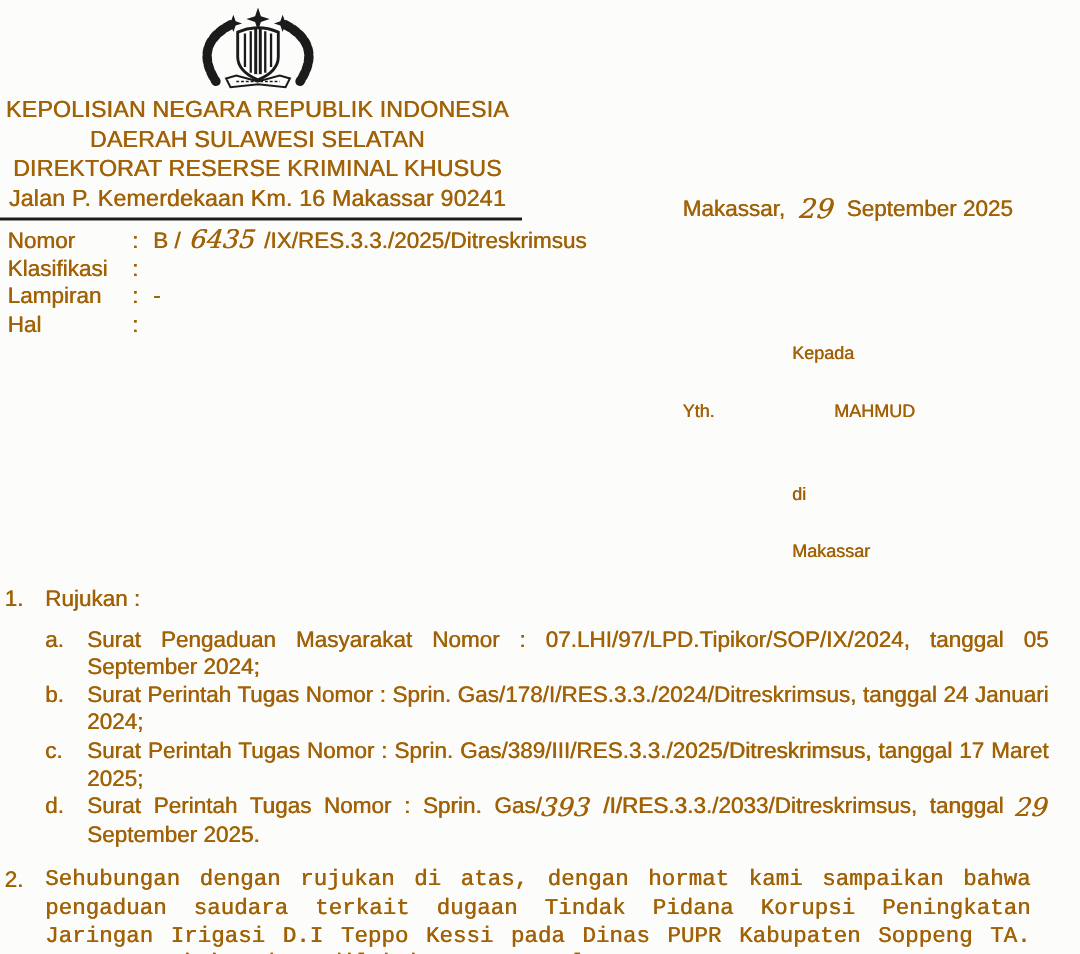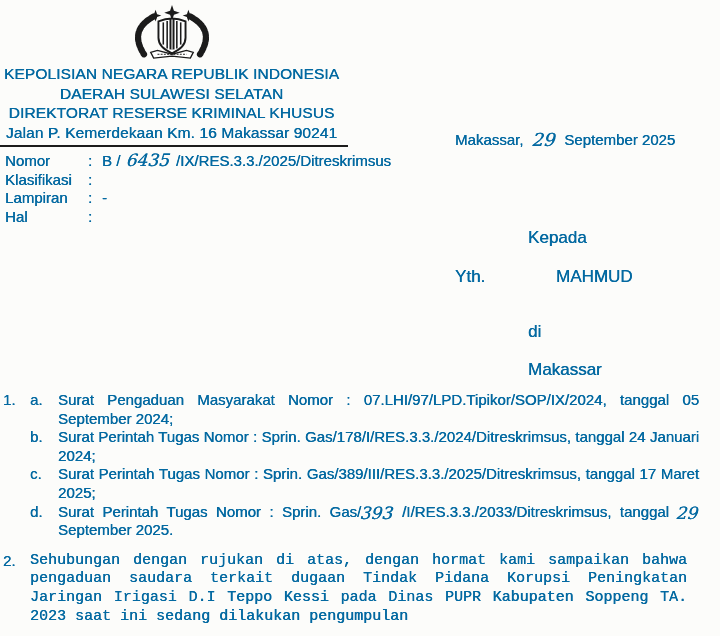--- a/index.html
+++ b/index.html
@@ -4,21 +4,21 @@
 <style>
   * { margin: 0; padding: 0; box-sizing: border-box; }
   html, body { background: #e8e8e6; }
   .page {
     position: relative;
     width: 720px;
     height: 636px;
     margin: 0 auto;
     background: #fcfcfa;
     overflow: hidden;
-    color: #0369a1;
+    color: #a16207;
     font-family: "Liberation Sans", "DejaVu Sans", sans-serif;
     font-size: 15px;
     
     text-shadow: 0.35px 0 0 currentColor;
   }
 
   
   .emblem { position: absolute; left: 117px; top: 4px; width: 110px; height: 58px; }
   .letterhead {
     position: absolute; left: -5px; top: 64px; width: 353px;
@@ -43,21 +43,21 @@
   
   .meta { position: absolute; left: 5px; top: 152px; width: 395px; line-height: 18.5px; }
   .meta-row { display: flex; align-items: center; }
   .meta-label { width: 83px; flex: 0 0 83px; }
   .meta-colon { width: 14px; flex: 0 0 14px; }
   .meta-value { flex: 1 1 auto; white-space: nowrap; }
   .meta-value.wrap { white-space: normal; width: 205px; }
   .meta .handwritten { font-size: 17px; margin: 0 2px; top: 0; }
 
   
-  .recipient span { position: absolute; white-space: nowrap; font-size: 17px; }
+  .recipient span { position: absolute; white-space: nowrap; font-size: 12px; }
   .rec-kepada { left: 528px; top: 228px; }
   .rec-yth    { left: 455px; top: 267px; }
   .rec-name   { left: 556px; top: 267px; }
   .rec-di     { left: 528px; top: 322px; }
   .rec-city   { left: 528px; top: 360px; }
 
   
   .body { position: absolute; left: 3px; top: 391px; width: 712px; line-height: 18.6px; }
   .item { position: relative; }
   .item-num { position: absolute; left: 0; top: 0; }
@@ -138,20 +138,21 @@
     <span class="rec-yth">Yth.</span>
     <span class="rec-name">MAHMUD</span>
     <span class="rec-di">di</span>
     <span class="rec-city">Makassar</span>
   </div>
 
   <div class="body">
 
     <div class="item">
       <span class="item-num">1.</span>
+      <div class="item-title">Rujukan :</div>
       <div class="sublist">
         <div class="subitem">
           <span class="sub-letter">a.</span>
           <p>Surat Pengaduan Masyarakat Nomor : 07.LHI/97/LPD.Tipikor/SOP/IX/2024, tanggal 05 September 2024;</p>
         </div>
         <div class="subitem">
           <span class="sub-letter">b.</span>
           <p>Surat Perintah Tugas Nomor : Sprin. Gas/178/I/RES.3.3./2024/Ditreskrimsus, tanggal 24 Januari 2024;</p>
         </div>
         <div class="subitem">

